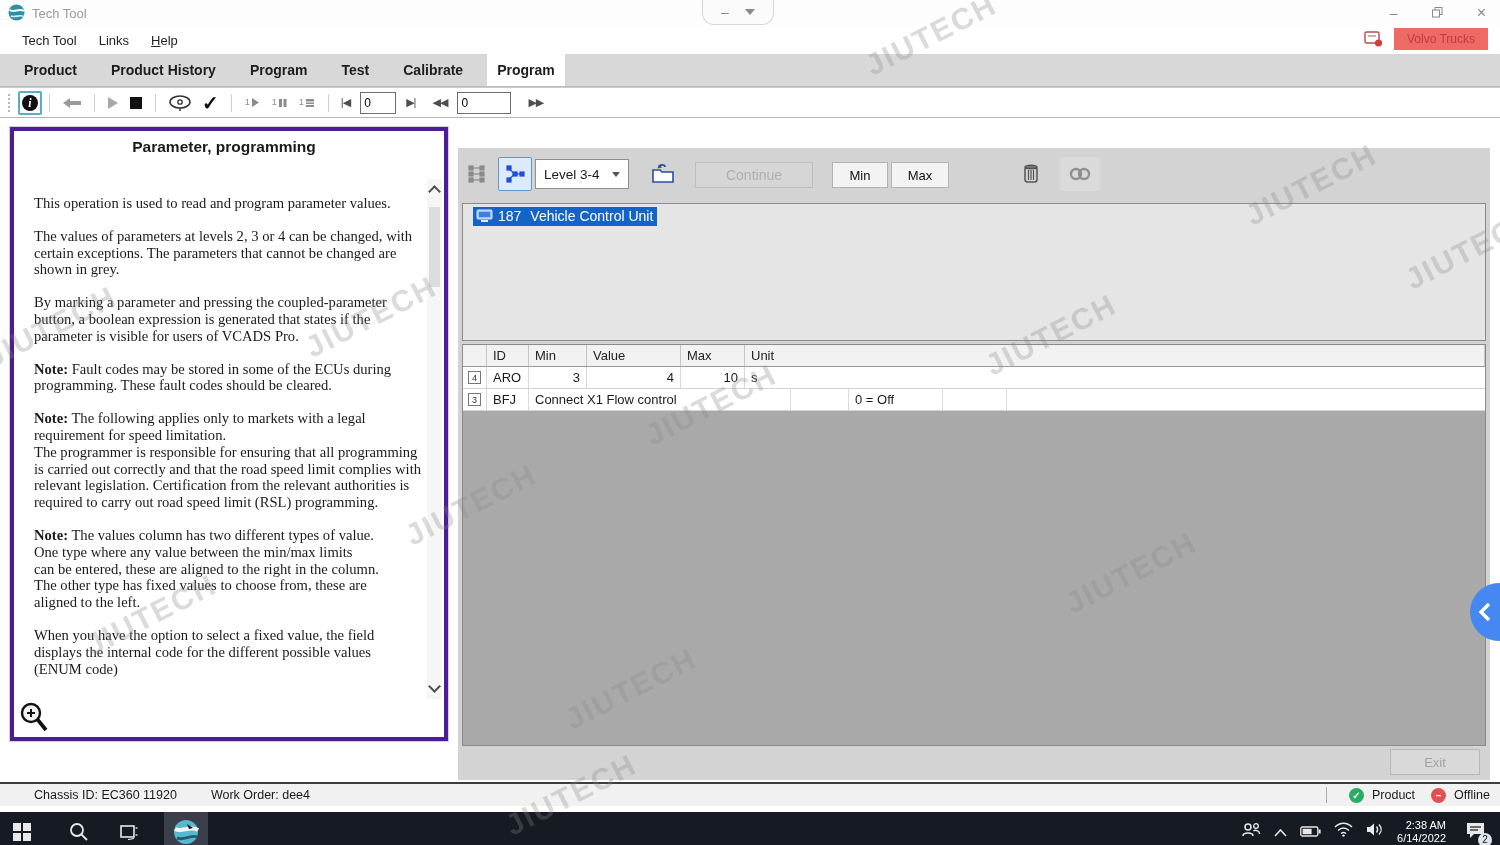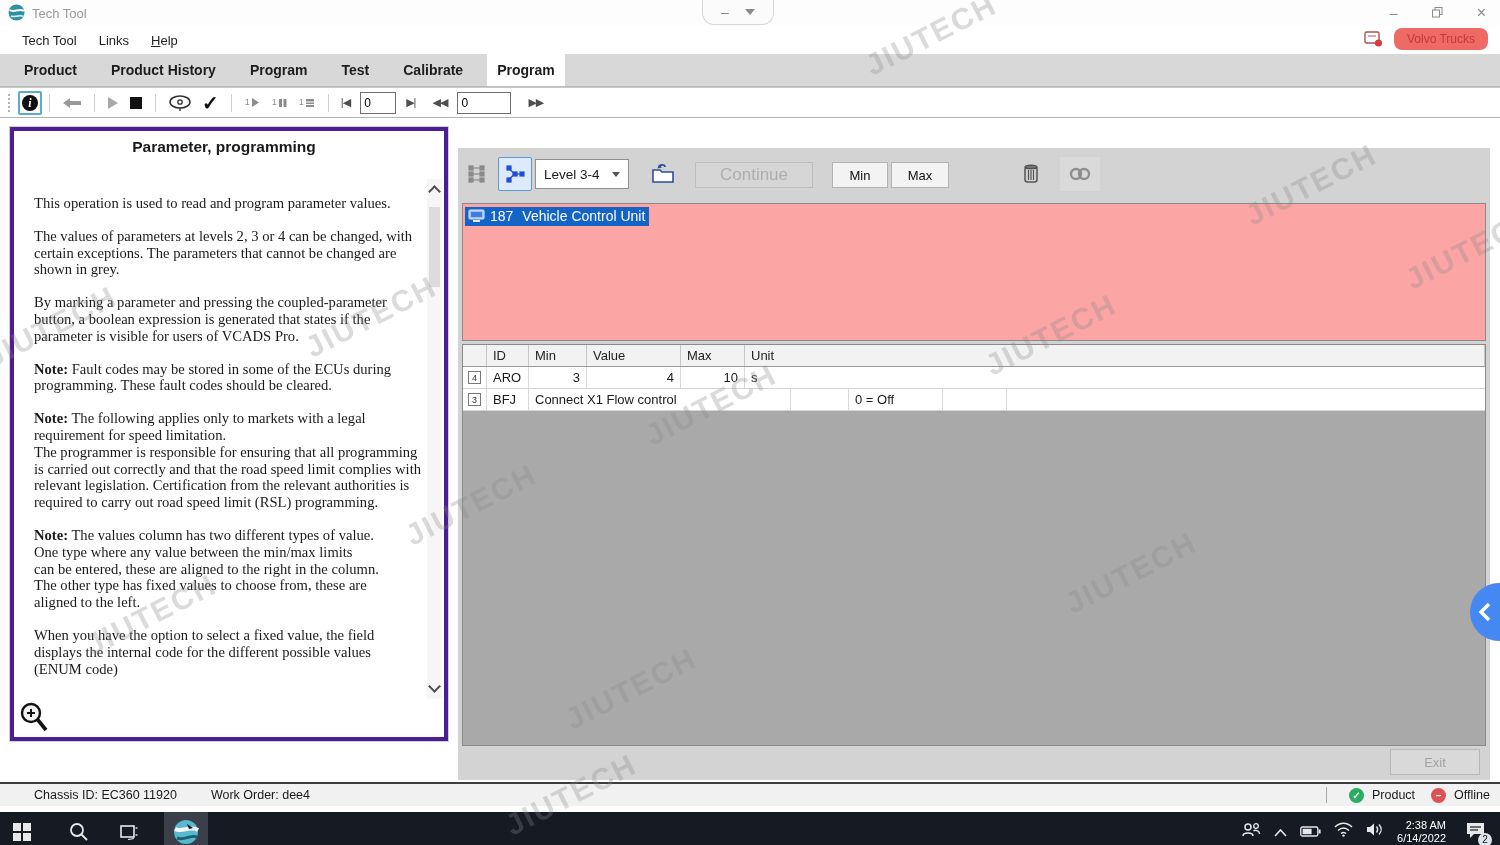--- a/index.html
+++ b/index.html
@@ -11,21 +11,21 @@
   #app-icon{position:absolute;left:8px;top:4px}
   #app-title{position:absolute;left:32px;top:6px;font-size:13px;color:#9a9a9a}
   .wincontrols{position:absolute;right:0;top:0;height:26px;display:flex;align-items:center;gap:34px;padding-right:14px}
   .winbtn{color:#8a8a8a;font-size:14px;line-height:1;cursor:default}
   #float-widget{position:absolute;left:702px;top:0;width:72px;height:25px;background:#fbfbfb;border:1px solid #d7d7d7;border-top:none;border-radius:0 0 12px 12px;display:flex;align-items:center;justify-content:center;gap:16px;color:#8a8a8a}
   .tri-down{width:0;height:0;border-left:5px solid transparent;border-right:5px solid transparent;border-top:6px solid #8a8a8a}
 
   
   #menubar{position:absolute;left:0;top:26px;width:1500px;height:28px;background:#ffffff;display:flex;align-items:center;font-size:13px}
   .menu-item{margin-left:22px;color:#222}
-  #volvo-btn{position:absolute;right:12px;top:2px;width:94px;height:22px;background:#ee6a65;color:#c33a38;font-size:12px;display:flex;align-items:center;justify-content:center;border-radius:8px}
+  #volvo-btn{position:absolute;right:12px;top:2px;width:94px;height:22px;background:#ee6a65;color:#c33a38;font-size:12px;display:flex;align-items:center;justify-content:center;border-radius:0}
   #comm-icon{position:absolute;right:116px;top:4px}
 
   
   #tabbar{position:absolute;left:0;top:54px;width:1500px;height:33px;background:#d8d8d8;display:flex;align-items:stretch;border-bottom:1px solid #bdbdbd}
   .tab{display:flex;align-items:center;padding:0 10px;margin-left:14px;font-weight:bold;font-size:14px;color:#1c1c1c;cursor:default}
   .tab.active{background:#ffffff}
 
   
   #toolbar{position:absolute;left:0;top:87px;width:1500px;height:31px;background:#fff;border-top:1px solid #c9c9c9;border-bottom:1px solid #b5b5b5;display:flex;align-items:center}
   .grip{width:4px;height:18px;border-left:2px dotted #b5b5b5;margin:0 6px 0 8px}
@@ -48,28 +48,28 @@
   #chev-up{top:8px;transform:rotate(45deg)}
   #chev-dn{bottom:8px;transform:rotate(225deg)}
   #zoom-cursor{position:absolute;left:18px;top:700px;z-index:40}
 
   
   #right-panel{position:absolute;left:458px;top:148px;width:1032px;height:632px;background:#d3d3d3}
   .rp-btn-ico{position:absolute;top:9px;width:34px;height:34px;display:flex;align-items:center;justify-content:center}
   #tree-btn2{border:1px solid #5b9bd5;background:#ddeafb;border-radius:2px}
   #level-select{position:absolute;left:77px;top:11px;width:94px;height:30px;background:#fff;border:1px solid #8f8f8f;display:flex;align-items:center;font-size:13.5px;padding-left:8px}
   #level-select .tri-down{position:absolute;right:8px;border-top-color:#555;border-left-width:4px;border-right-width:4px;border-top-width:5px}
-  #continue-btn{position:absolute;left:237px;top:14px;width:118px;height:26px;background:#d6d6d6;border:1px solid #bdbdbd;color:#aeaeae;font-size:17px;display:flex;align-items:center;justify-content:center}
+  #continue-btn{position:absolute;left:237px;top:14px;width:118px;height:26px;background:#d6d6d6;border:1px solid #bdbdbd;color:#aeaeae;font-size:14px;display:flex;align-items:center;justify-content:center}
   .mm-btn{position:absolute;top:14px;height:26px;background:#f3f3f3;border:1px solid #b3b3b3;font-size:13px;display:flex;align-items:center;justify-content:center;color:#111}
   #min-btn{left:374px;width:56px}
   #max-btn{left:433px;width:58px}
   #trash-btn{position:absolute;left:556px;top:9px;width:34px;height:34px;display:flex;align-items:center;justify-content:center}
   #chain-btn{position:absolute;left:602px;top:9px;width:40px;height:34px;background:#dadada;display:flex;align-items:center;justify-content:center}
 
-  #ecu-list{position:absolute;left:4px;top:55px;width:1024px;height:138px;background:#fca5a5;border:1px solid #8a8a8a;padding:3px 2px}
+  #ecu-list{position:absolute;left:4px;top:55px;width:1024px;height:138px;background:#e5e5e5;border:1px solid #8a8a8a;padding:3px 10px}
   #ecu-item{display:inline-flex;align-items:center;gap:5px;background:#1464c8;color:#fff;font-size:14px;padding:1px 4px 2px 3px}
   #ecu-item .num{margin-right:4px}
 
   #grid-box{position:absolute;left:4px;top:196px;width:1024px;height:402px;background:#a9a9a9;border:1px solid #8a8a8a}
   .trow{display:flex;height:22px;background:#fff;border-bottom:1px solid #d4d4d4;font-size:13px;align-items:center}
   .trow.head{background:#f2f2f2;border-bottom:1px solid #9a9a9a;color:#222}
   .tcell{height:100%;display:flex;align-items:center;padding:0 6px;border-right:1px solid #d9d9d9;overflow:hidden;white-space:nowrap}
   .head .tcell{border-right:1px solid #c6c6c6}
   .c-badge{width:24px;justify-content:center;padding:0}
   .c-id{width:42px}

